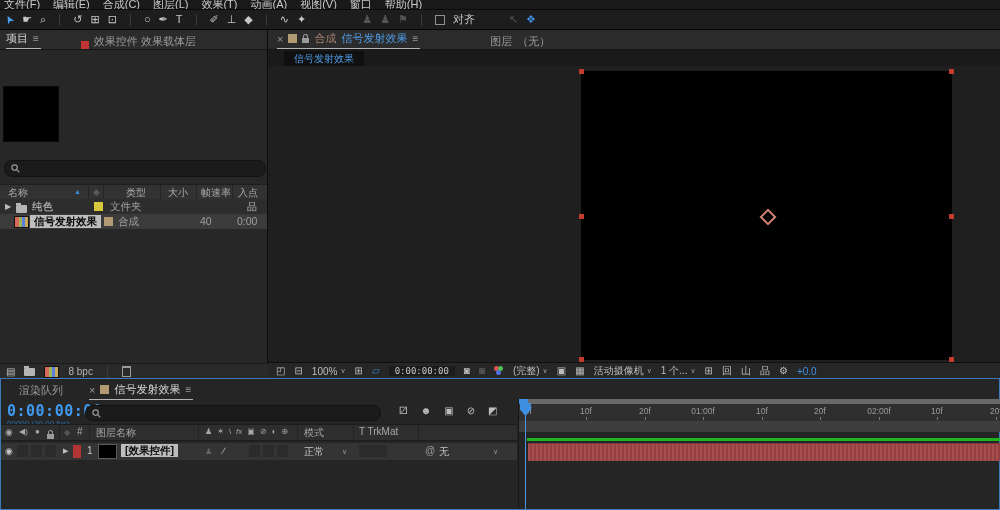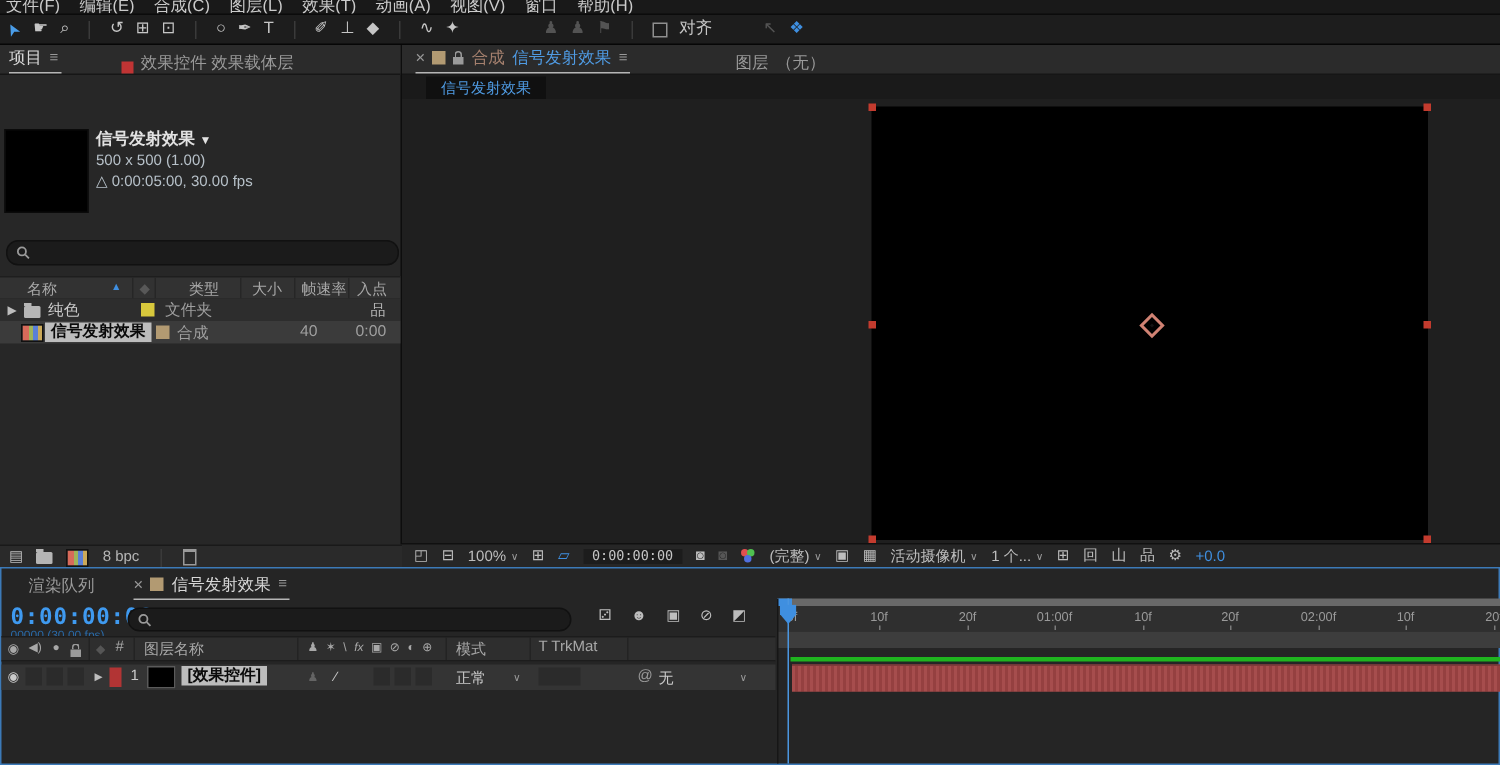--- a/index.html
+++ b/index.html
@@ -153,38 +153,30 @@
       <span class="tabu">
         <span>项目</span>
         <span class="menu-glyph">≡</span>
       </span>
       <span style="width:30px"></span>
       <span class="sqred"></span>
       <span class="inact">效果控件 效果载体层</span>
     </div>
 
     <div class="thumb abs"></div>
-    <div class="compname abs">
-      <div>
-        <span>信号发射效果</span>
-        <span style="font-size:8px">▼</span>
-      </div>
-      <div class="compmeta">500 x 500 (1.00)</div>
-      <div class="compmeta">△ 0:00:05:00, 30.00 fps</div>
-    </div>
 
     <div class="search abs" style="left:4px;top:130px;width:254px;height:15px;">
       <svg class="mag" width="9" height="9" viewBox="0 0 9 9">
           <circle cx="3.6" cy="3.6" r="2.7" fill="none" stroke="#9a9a9a" stroke-width="1.2"></circle>
           <line x1="5.8" y1="5.8" x2="8.3" y2="8.3" stroke="#9a9a9a" stroke-width="1.2"></line>
         </svg>
     </div>
 
     <div class="phead abs">
-      <span class="abs" style="left:18px;top:1px">名称</span>
+      <span class="abs" style="left:8px;top:1px">名称</span>
       <span class="abs blue" style="left:74px;top:3px;font-size:7px">▲</span>
       <span class="pdiv" style="left:88px"></span>
       <span class="abs dim" style="left:93px;top:2px;font-size:9px">◆</span>
       <span class="pdiv" style="left:103px"></span>
       <span class="abs" style="left:126px;top:1px">类型</span>
       <span class="pdiv" style="left:160px"></span>
       <span class="abs" style="left:168px;top:1px">大小</span>
       <span class="pdiv" style="left:196px"></span>
       <span class="abs" style="left:201px;top:1px">帧速率</span>
       <span class="pdiv" style="left:232px"></span>

